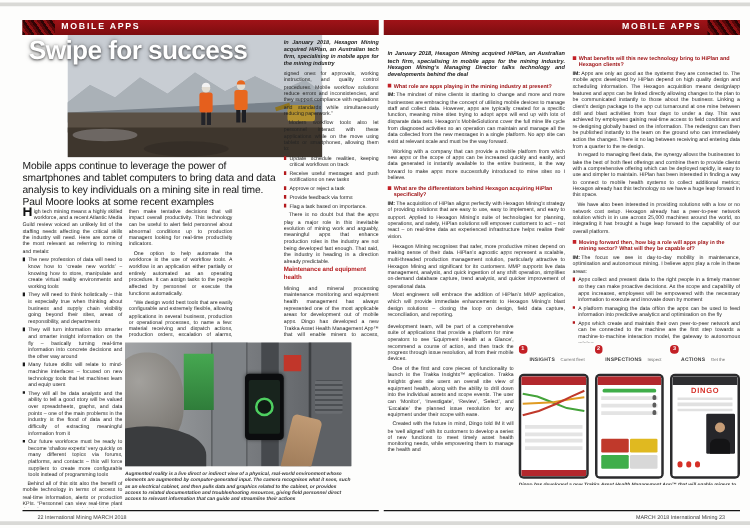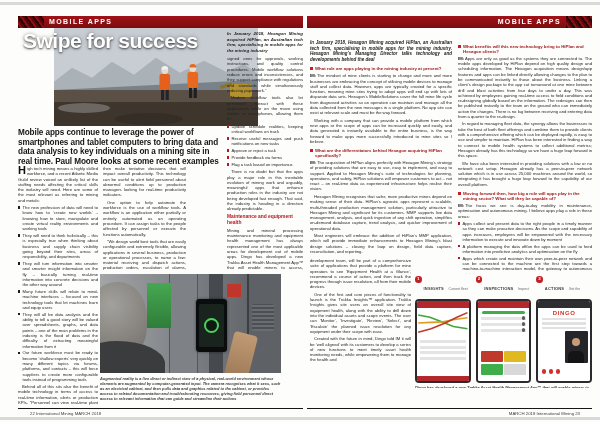--- a/index.html
+++ b/index.html
@@ -17,21 +17,21 @@
   .bar-deco{display:inline-block;width:26px;height:12px;
             background:repeating-linear-gradient(55deg,#2e0405 0 2px,#8c1013 2px 4px,#5a0709 4px 6px);}
   .bar-deco.l{margin-right:5px}.bar-deco.r{margin-left:5px}
 
   
   .hero{position:absolute;left:18px;top:28px;width:204px;height:98px;margin:0;overflow:hidden;padding-left:36px;}
   .hero svg{display:block;width:204px;height:98px;}
   .hero-title{position:absolute;top:1px;left:5px;font-size:21px;font-weight:bold;color:#fff;
               letter-spacing:-0.5px;text-shadow:0 1px 2px rgba(0,0,0,.6),0 0 4px rgba(0,0,0,.35);}
   .standfirst{position:absolute;left:18px;top:128px;width:207px;font-size:8.2px;line-height:1.16;
-              font-weight:bold;color:#161616;letter-spacing:-0.1px;}
+              font-weight:normal;color:#161616;letter-spacing:-0.1px;}
   .col{position:absolute;font-size:4.2px;line-height:1.26;text-align:justify;overflow:hidden;color:#242424;}
   .col1{left:18px;top:166px;width:80px;height:240px;}
   .col2{left:103px;top:166px;width:83px;height:104px;}
   .col3{left:227px;top:31px;width:76px;height:240px;}
   .p{margin:0 0 2.2px 0;}
   .ind{text-indent:4px;}
   .intro-italic{font-style:italic;font-weight:bold;font-size:4.4px;color:#1d1d1d;margin-bottom:3px;}
   .dropcap::first-letter{float:left;font-size:11px;line-height:8.4px;font-weight:bold;padding-right:1px;color:#101010;}
   ul.bl{margin:0 0 2px 0;padding:0;list-style:none;}
   ul.bl li{position:relative;padding-left:4.5px;margin:0 0 1.6px 0;}

